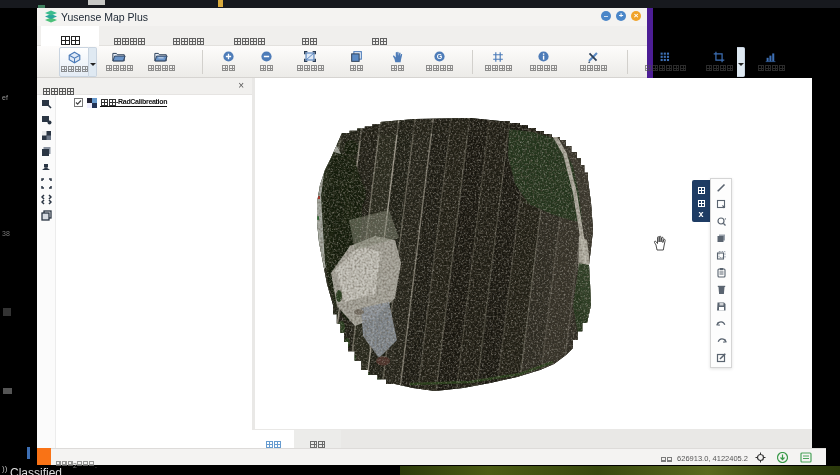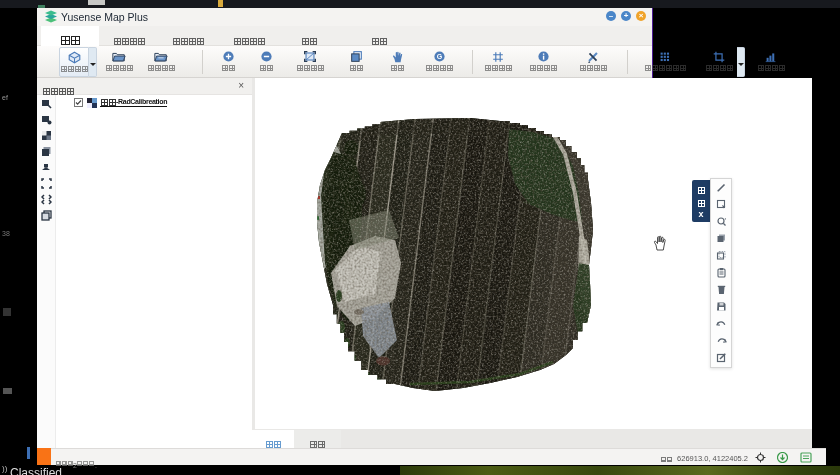--- a/index.html
+++ b/index.html
@@ -2,21 +2,21 @@
 <html><head><meta charset="utf-8"><style>
 *{margin:0;padding:0;box-sizing:border-box}
 body{width:840px;height:475px;overflow:hidden;background:#000;font-family:"Liberation Sans",sans-serif;position:relative}
 .g{display:inline-block;width:7px;height:7px;border:1px solid currentColor;position:relative;margin:0 .5px;vertical-align:middle;opacity:.85}
 .g:before{content:"";position:absolute;left:0;right:0;top:2px;height:1px;background:currentColor}
 .g:after{content:"";position:absolute;top:0;bottom:0;left:2.5px;width:1px;background:currentColor}
 .g.s9{width:9px;height:9px;opacity:1}.g.s9:before{top:3px}.g.s9:after{left:3.5px}
 .g.s5{width:6px;height:6px;margin:0 .5px;opacity:.72}
 .g.s6{width:5px;height:5px;border-width:0.8px;opacity:.75}
 #topstrip{position:absolute;left:0;top:0;width:840px;height:8px;background:#17191e}
-#win{position:absolute;left:37px;top:8px;width:616px;height:457px;background:#f97316;border-right:1px solid #4c1d95}
+#win{position:absolute;left:37px;top:8px;width:616px;height:457px;background:#f97316;border-right:6px solid #4c1d95}
 #title{position:absolute;left:0;top:0;width:100%;height:18px;background:#f4f3f1}
 #title .tt{position:absolute;left:24px;top:3px;font-size:10.5px;color:#222c38}
 .wbtn{position:absolute;top:3px;width:10px;height:10px;border-radius:50%;color:#fff;font-size:8px;line-height:9px;text-align:center;font-weight:bold}
 #tabbar{position:absolute;left:0;top:18px;width:100%;height:20px;background:#f0efed;border-bottom:1px solid #e3e1de}
 .tab{position:absolute;top:0;height:20px;color:#4a4a4a}
 .atab{position:absolute;left:4px;top:0;width:58px;height:20px;background:#fff;text-align:center;color:#222}
 #toolbar{position:absolute;left:0;top:38px;width:100%;height:32px;background:linear-gradient(#fdfcfb,#ecebe8);border-bottom:1px solid #d6d4d1}
 .tb{position:absolute;top:1px;height:30px;text-align:center;color:#3f3f3f}
 .tb.sel{border:1px solid #c9d4e0;background:linear-gradient(#fff,#e4ecf5);border-radius:2px 0 0 2px}
 .tbi{height:17px;display:flex;align-items:center;justify-content:center;padding-top:2px}

